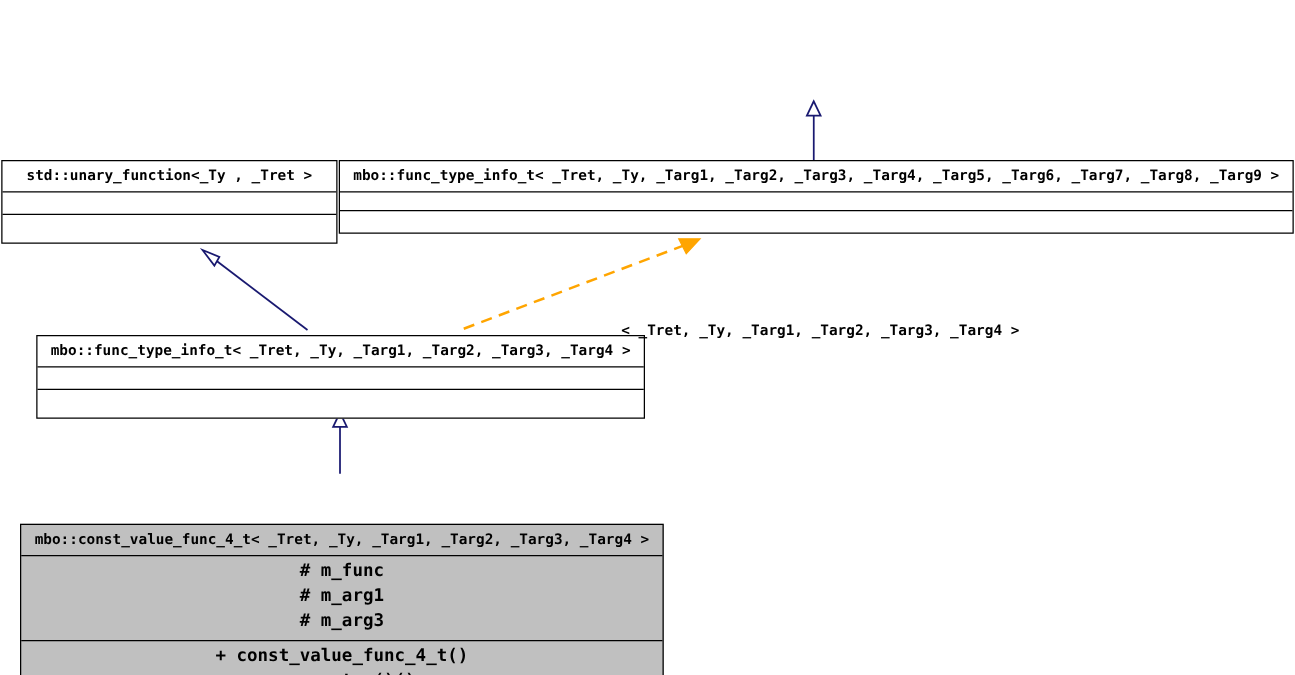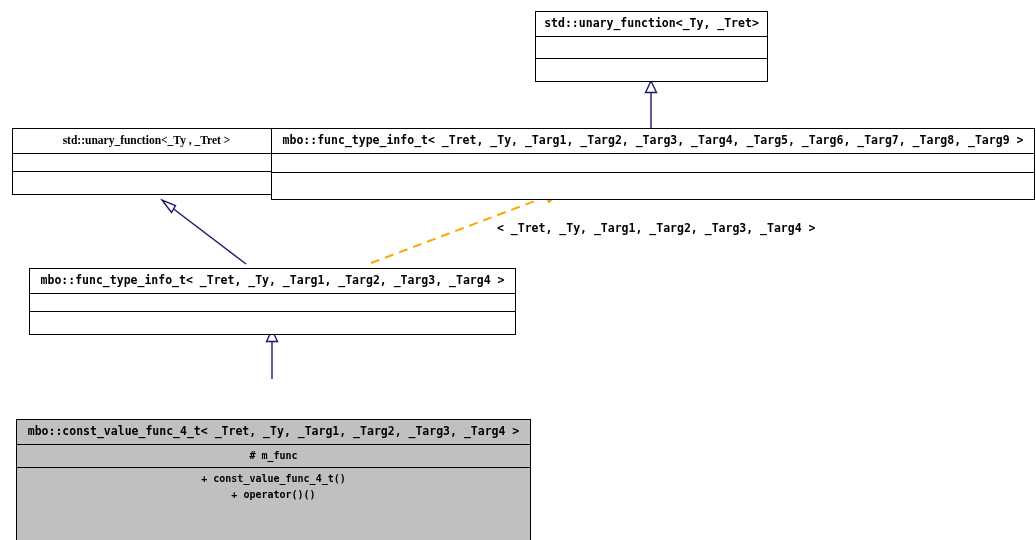--- a/index.html
+++ b/index.html
@@ -59,30 +59,31 @@
   }
   .uml-compartment:last-child {
     border-bottom: none;
   }
   .uml-compartment.empty {
     height: 18px;
   }
   .member-row {
     white-space: nowrap;
     padding: 2px 0 3px 0;
-    font-size: 10px;
+    font-size: 14px;
     line-height: 1.1;
   }
   .edge-label {
     position: absolute;
     font-size: 11.5px;
     font-weight: bold;
     color: #000000;
     white-space: nowrap;
     background: transparent;
+    margin-top: 36px;
   }
 </style>
 </head>
 <body>
 
 <div id="diagram">
 
   <svg id="edge-layer" viewBox="0 0 1036 540" width="1036" height="540" xmlns="http://www.w3.org/2000/svg">
 
     <g>
@@ -99,48 +100,45 @@
       <line x1="371" y1="263" x2="548" y2="196" stroke="#ffa500" stroke-width="2" stroke-dasharray="9,6"></line>
       <polygon points="560,191 543,191 549,203" fill="#ffa500" stroke="#ffa500" stroke-width="1"></polygon>
     </g>
 
     <g>
       <line x1="272" y1="379" x2="272" y2="341" stroke="#191970" stroke-width="1.4"></line>
       <polygon points="272,330 266.5,341.5 277.5,341.5" fill="#ffffff" stroke="#191970" stroke-width="1.4"></polygon>
     </g>
   </svg>
 
-  <div class="uml-box" style="left:535px; top:11px; width:233px; height:71px;">
-    <div class="uml-title">std::unary_function&lt;_Ty, _Tret&gt;</div>
-    <div class="uml-compartment empty" style="height:23px;"></div>
-    <div class="uml-compartment empty" style="height:23px;"></div>
-  </div>
 
-  <div class="uml-box" style="left:12px; top:128px; width:269px; height:67px;font-family:Liberation Serif, serif;">
+  <div class="uml-box" style="left:1px; top:128px; width:269px; height:67px;">
     <div class="uml-title">std::unary_function&lt;_Ty , _Tret &gt;</div>
     <div class="uml-compartment empty" style="height:19px;"></div>
     <div class="uml-compartment empty" style="height:22px;"></div>
   </div>
 
-  <div class="uml-box" style="left:271px; top:128px; width:764px; height:72px;">
+  <div class="uml-box" style="left:271px; top:128px; width:764px; height:59px;">
     <div class="uml-title">mbo::func_type_info_t&lt; _Tret, _Ty, _Targ1, _Targ2, _Targ3, _Targ4, _Targ5, _Targ6, _Targ7, _Targ8, _Targ9 &gt;</div>
     <div class="uml-compartment empty" style="height:19px;"></div>
     <div class="uml-compartment empty" style="height:22px;"></div>
   </div>
 
   <div class="uml-box" style="left:29px; top:268px; width:487px; height:67px;">
     <div class="uml-title">mbo::func_type_info_t&lt; _Tret, _Ty, _Targ1, _Targ2, _Targ3, _Targ4 &gt;</div>
     <div class="uml-compartment empty" style="height:19px;"></div>
     <div class="uml-compartment empty" style="height:22px;"></div>
   </div>
 
   <div class="uml-box filled" style="left:16px; top:379px; width:515px; height:142px;margin-top:40px;">
     <div class="uml-title">mbo::const_value_func_4_t&lt; _Tret, _Ty, _Targ1, _Targ2, _Targ3, _Targ4 &gt;</div>
     <div class="uml-compartment" style="padding-top:3px; padding-bottom:3px;">
       <div class="member-row"># m_func</div>
+      <div class="member-row"># m_arg1</div>
+      <div class="member-row"># m_arg3</div>
     </div>
     <div class="uml-compartment" style="padding-top:3px; padding-bottom:3px;">
       <div class="member-row">+ const_value_func_4_t()</div>
       <div class="member-row">+ operator()()</div>
     </div>
   </div>
 
   <div class="edge-label" style="left:497px; top:221px;">&lt; _Tret, _Ty, _Targ1, _Targ2, _Targ3, _Targ4 &gt;</div>
 
 </div>

